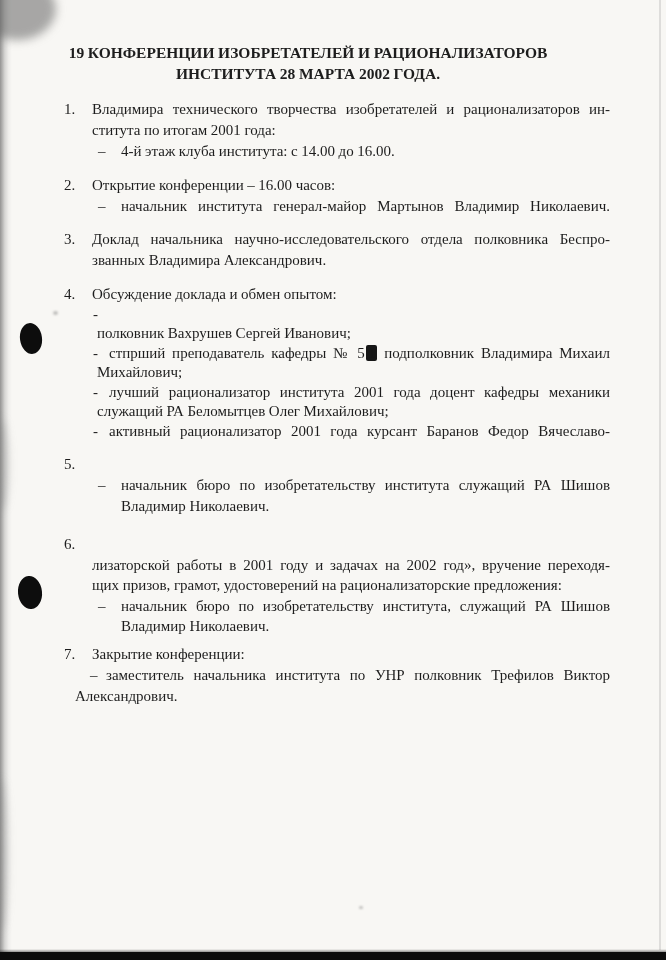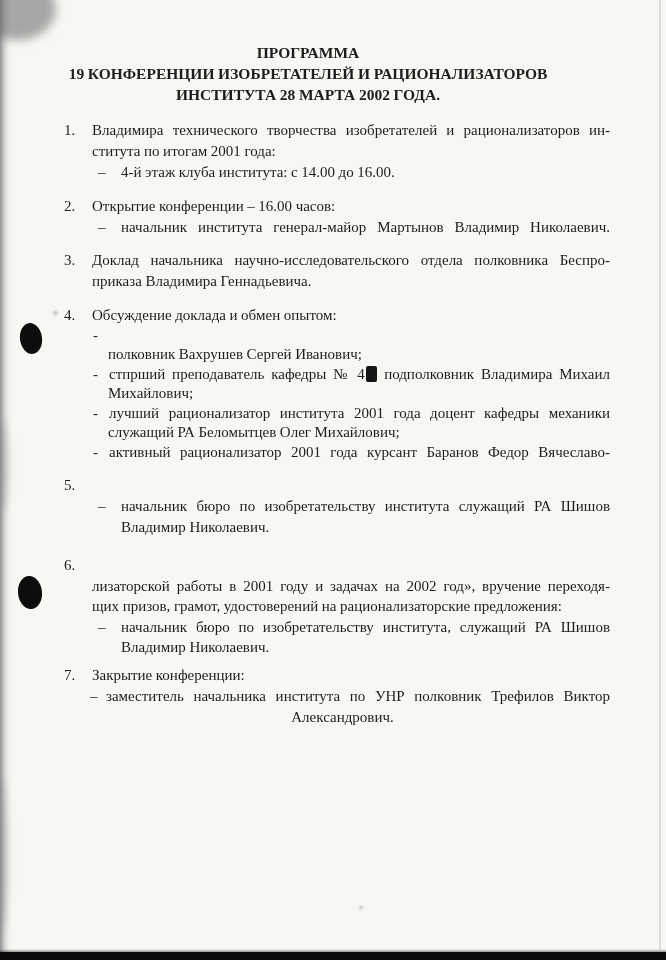--- a/index.html
+++ b/index.html
@@ -31,23 +31,23 @@
     word-spacing:-0.2px;}
   .title-block{transform:translateX(-43px);text-align:center;font-weight:bold;
     font-size:15.5px;line-height:21px;margin-bottom:15px;}
   .row{position:relative;height:21px;text-align:left;white-space:normal;}
   .j{text-align:justify;}
   .j::after{content:"";display:inline-block;width:100%;height:0;line-height:0;font-size:0;}
   .num{position:absolute;left:-28px;top:0;}
   .dash{position:absolute;top:0;}
   .sub{margin-left:29px;}   .sub  > .dash{left:-23px;}
   .sub4{margin-left:17px;}  .sub4 > .dash{left:-16px;}
-  .cont4{margin-left:16px;}
+  .cont4{margin-left:5px;}
   .sub7{margin-left:14px;}  .sub7 > .dash{left:-16px;}
-  .cont7{margin-left:-17px;text-align:center;}
+  .cont7{margin-left:-17px;}
   .mb13{margin-bottom:13px;} .mb12{margin-bottom:12px;} .mb14{margin-bottom:14px;}
   .mb17{margin-bottom:17px;} .mb7{margin-bottom:7px;}
   .lh-sm .row{height:19.5px;line-height:19.5px;}
   .lh-md .row{height:20.5px;line-height:20.5px;}
   .blot{background:#161616;color:#161616;border-radius:2px;padding:0 2px;margin-left:1px;}
 </style>
 </head>
 <body>
 
 <div class="edge-left"></div>
@@ -56,46 +56,45 @@
 <div class="smudge" id="smudge-mid"></div>
 <div class="smudge" id="smudge-low"></div>
 <div class="punch" id="punch-1"></div>
 <div class="punch" id="punch-2"></div>
 <div class="speck" id="speck-1"></div>
 <div class="speck" id="speck-2"></div>
 
 <div class="doc">
 
   <div class="title-block">
-    <div>ПРОГРАММА</div>
     <div>19 КОНФЕРЕНЦИИ ИЗОБРЕТАТЕЛЕЙ И РАЦИОНАЛИЗАТОРОВ</div>
     <div>ИНСТИТУТА 28 МАРТА 2002 ГОДА.</div>
   </div>
 
   <div class="item mb13">
     <div class="row j"><span class="num">1.</span><span>Владимира технического творчества изобретателей и рационализаторов ин-</span></div>
     <div class="row"><span>ститута по итогам 2001 года:</span></div>
     <div class="row sub"><span class="dash">–</span><span>4-й этаж клуба института: с 14.00 до 16.00.</span></div>
   </div>
 
   <div class="item mb12">
     <div class="row"><span class="num">2.</span><span>Открытие конференции – 16.00 часов:</span></div>
     <div class="row sub j"><span class="dash">–</span><span>начальник института генерал-майор Мартынов Владимир Николаевич.</span></div>
   </div>
 
   <div class="item mb14">
     <div class="row j"><span class="num">3.</span><span>Доклад начальника научно-исследовательского отдела полковника Беспро-</span></div>
-    <div class="row"><span>приказа Владимира Геннадьевича.</span></div>
+    <div class="row"><span>званных Владимира Александрович.</span></div>
   </div>
 
   <div class="item mb13 lh-sm">
     <div class="row"><span class="num">4.</span><span>Обсуждение доклада и обмен опытом:</span></div>
     <div class="row sub4 j"><span class="dash">-</span></div>
     <div class="row cont4"><span>полковник Вахрушев Сергей Иванович;</span></div>
-    <div class="row sub4 j"><span class="dash">-</span><span>стпрший преподаватель кафедры № 4</span><span class="blot">1</span><span> подполковник Владимира Михаил</span></div>
+    <div class="row sub4 j"><span class="dash">-</span><span>стпрший преподаватель кафедры № 5</span><span class="blot">1</span><span> подполковник Владимира Михаил</span></div>
     <div class="row cont4"><span>Михайлович;</span></div>
     <div class="row sub4 j"><span class="dash">-</span><span>лучший рационализатор института 2001 года доцент кафедры механики</span></div>
     <div class="row cont4"><span>служащий РА Беломытцев Олег Михайлович;</span></div>
     <div class="row sub4 j"><span class="dash">-</span><span>активный рационализатор 2001 года курсант Баранов Федор Вячеславо-</span></div>
   </div>
 
   <div class="item mb17">
     <div class="row"><span class="num">5.</span></div>
     <div class="row sub j"><span class="dash">–</span><span>начальник бюро по изобретательству института служащий РА Шишов</span></div>
     <div class="row sub"><span>Владимир Николаевич.</span></div>

